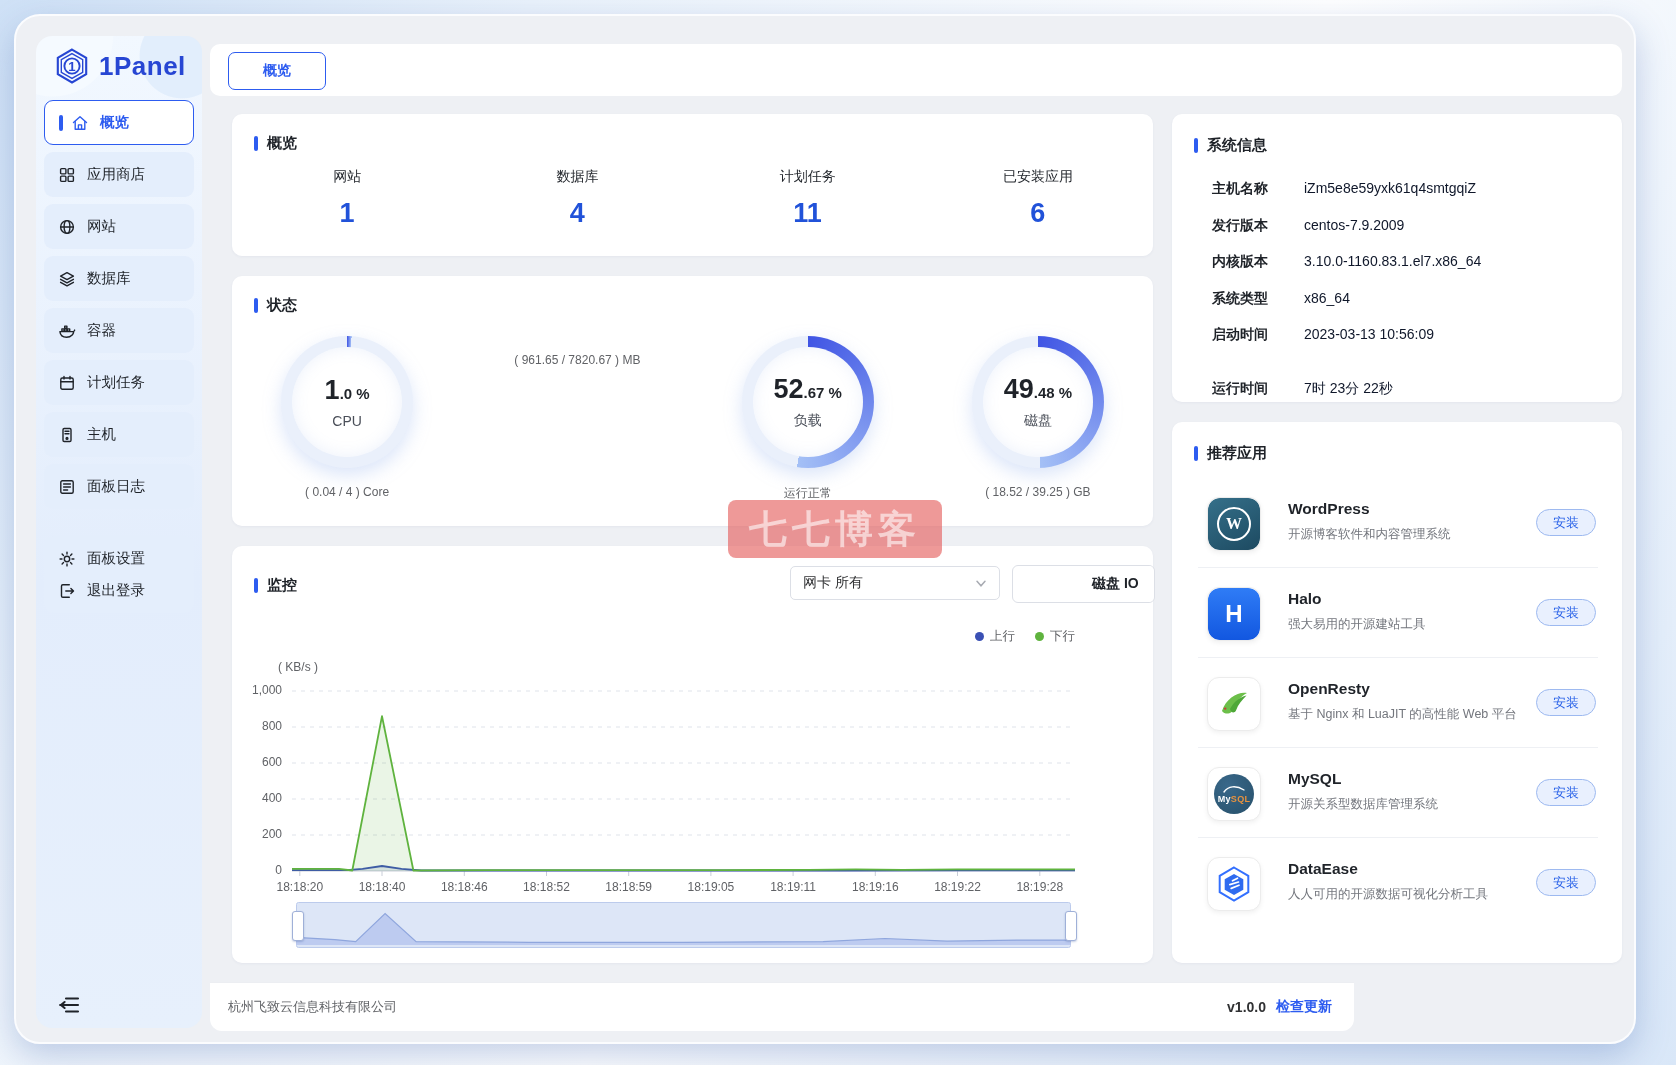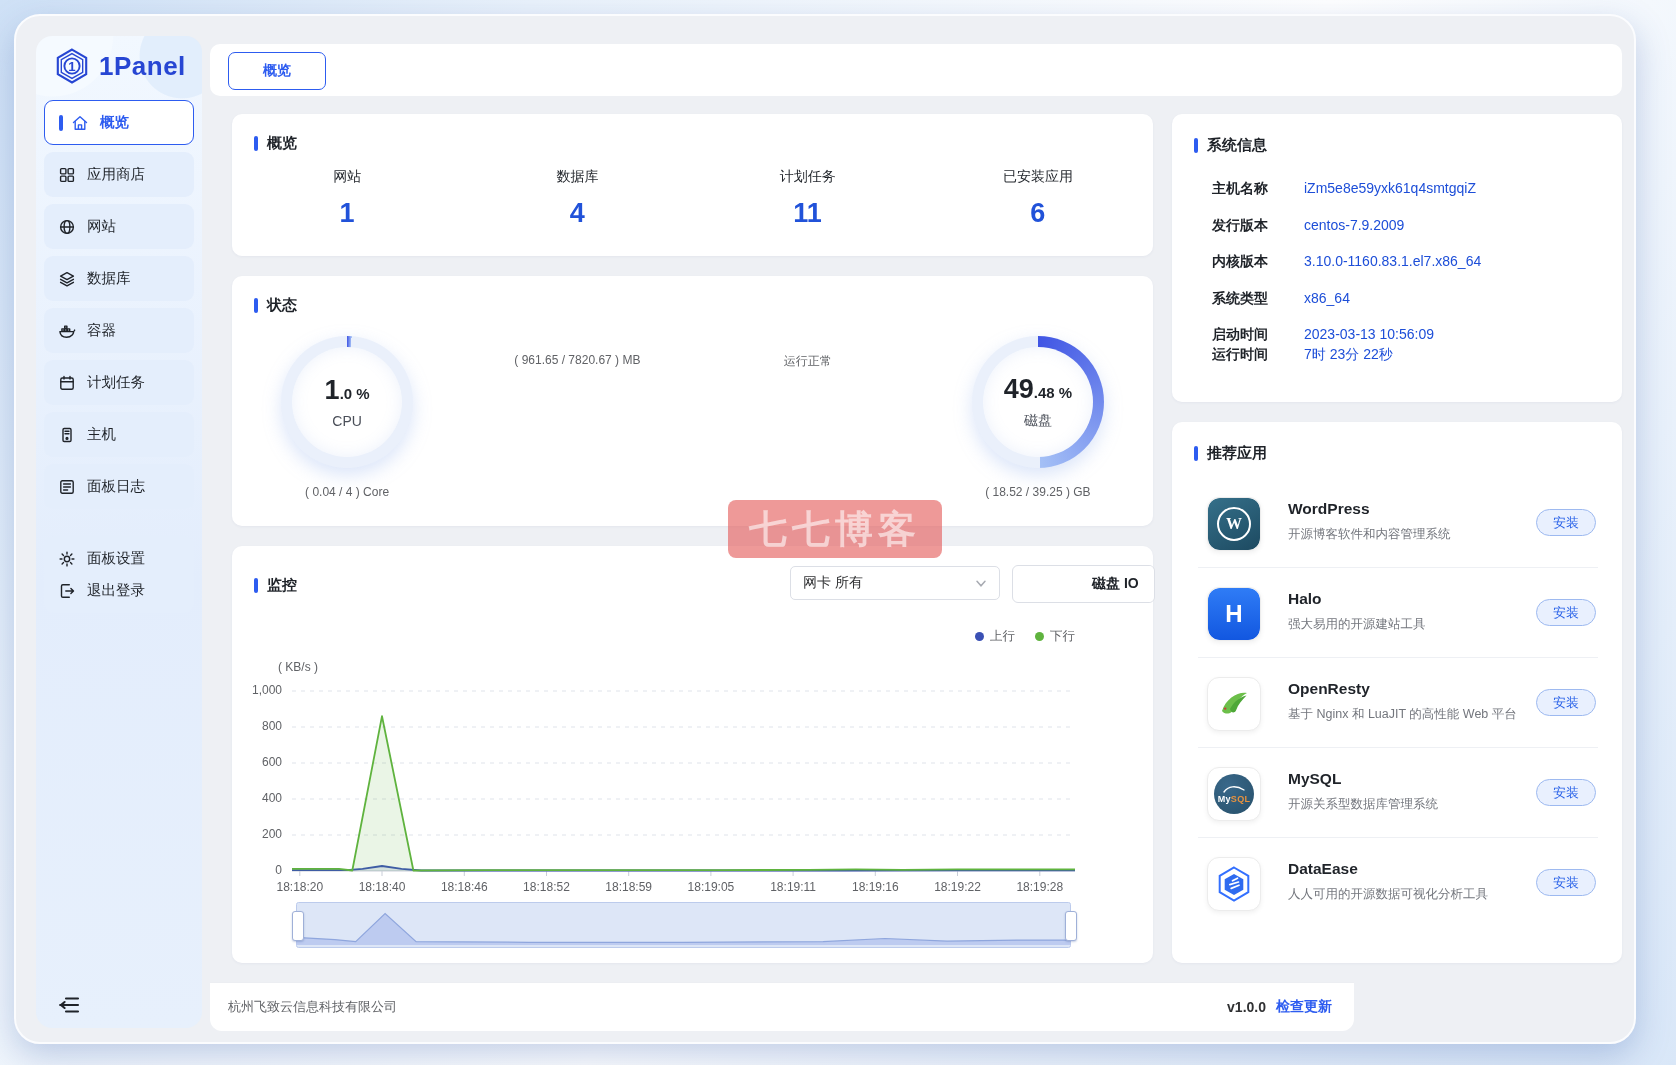--- a/index.html
+++ b/index.html
@@ -86,21 +86,21 @@
   .ytick{position:absolute;width:60px;left:222px;text-align:right;font-size:12px;color:#606266;}
   .xtick{position:absolute;top:880px;font-size:12px;color:#606266;transform:translateX(-50%);}
 
   .slider{left:296px;top:902px;width:775px;height:46px;}
   .dz-handle{width:10px;height:28px;top:911px;background:#fff;border:1px solid #9fb0d8;border-radius:3px;
     box-shadow:0 1px 2px rgba(60,90,160,.3);cursor:ew-resize;}
 
   
   .si-row{position:absolute;left:1212px;display:flex;font-size:14px;}
   .si-label{width:76px;color:#1f2329;font-weight:600;}
-  .si-value{color:#1d4ed8;padding-left:16px;}
+  .si-value{color:#0f172a;padding-left:16px;}
 
   
   .app-row{position:absolute;left:1172px;width:450px;height:90px;}
   .app-divider{position:absolute;left:1198px;width:400px;height:1px;background:#eef0f4;}
   .app-icon{position:absolute;left:35px;top:19px;width:52px;height:52px;border-radius:12px;background:#fff;
     border:1px solid #ececec;box-shadow:0 2px 5px rgba(0,0,0,.06);display:flex;align-items:center;justify-content:center;overflow:hidden;}
   .app-name{position:absolute;left:116px;top:22px;font-size:15.5px;font-weight:700;color:#1f2329;}
   .app-desc{position:absolute;left:116px;top:48px;font-size:12.5px;color:#73767d;}
   .install-btn{position:absolute;right:26px;top:31px;height:27px;padding:0 16px;border-radius:14px;
     border:1px solid #9db9f0;background:#e9f0fe;color:#2a62e8;font-size:13px;cursor:pointer;font-family:inherit;}
@@ -332,20 +332,28 @@
           </div>
         </div>
         <div class="g-sub">( 0.04 / 4 ) Core</div>
       </div>
 
       <div class="gauge">
         <div class="g-sub">( 961.65 / 7820.67 ) MB</div>
       </div>
 
       <div class="gauge">
+        <div class="ring" style="background: conic-gradient(rgb(64, 85, 228) 0deg, rgb(164, 192, 246) 189.612deg, rgb(234, 240, 251) 189.612deg, rgb(234, 240, 251) 360deg);">
+          <div class="ring-inner">
+            <div>
+              <span class="g-int">52</span><span class="g-dec">.67 %</span>
+            </div>
+            <div class="g-label">负载</div>
+          </div>
+        </div>
         <div class="g-sub">运行正常</div>
       </div>
 
       <div class="gauge">
         <div class="ring" style="background: conic-gradient(rgb(64, 85, 228) 0deg, rgb(164, 192, 246) 178.128deg, rgb(234, 240, 251) 178.128deg, rgb(234, 240, 251) 360deg);">
           <div class="ring-inner">
             <div>
               <span class="g-int">49</span><span class="g-dec">.48 %</span>
             </div>
             <div class="g-label">磁盘</div>
@@ -477,21 +485,21 @@
       <div class="si-row" style="top: 289.5px;">
         <span class="si-label">系统类型</span>
         <span class="si-value">x86_64</span>
       </div>
 
       <div class="si-row" style="top: 326px;">
         <span class="si-label">启动时间</span>
         <span class="si-value">2023-03-13 10:56:09</span>
       </div>
 
-      <div class="si-row" style="top: 346px;">
+      <div class="si-row" style="top: 380px;">
         <span class="si-label">运行时间</span>
         <span class="si-value">7时 23分 22秒</span>
       </div>
     </div>
 
   <div class="abs card" style="left:1172px;top:422px;width:450px;height:541px;"></div>
   <div class="sec-title" style="left:1194px;top:444px;">
     <span class="sec-bar"></span>
     <span>推荐应用</span>
   </div>

